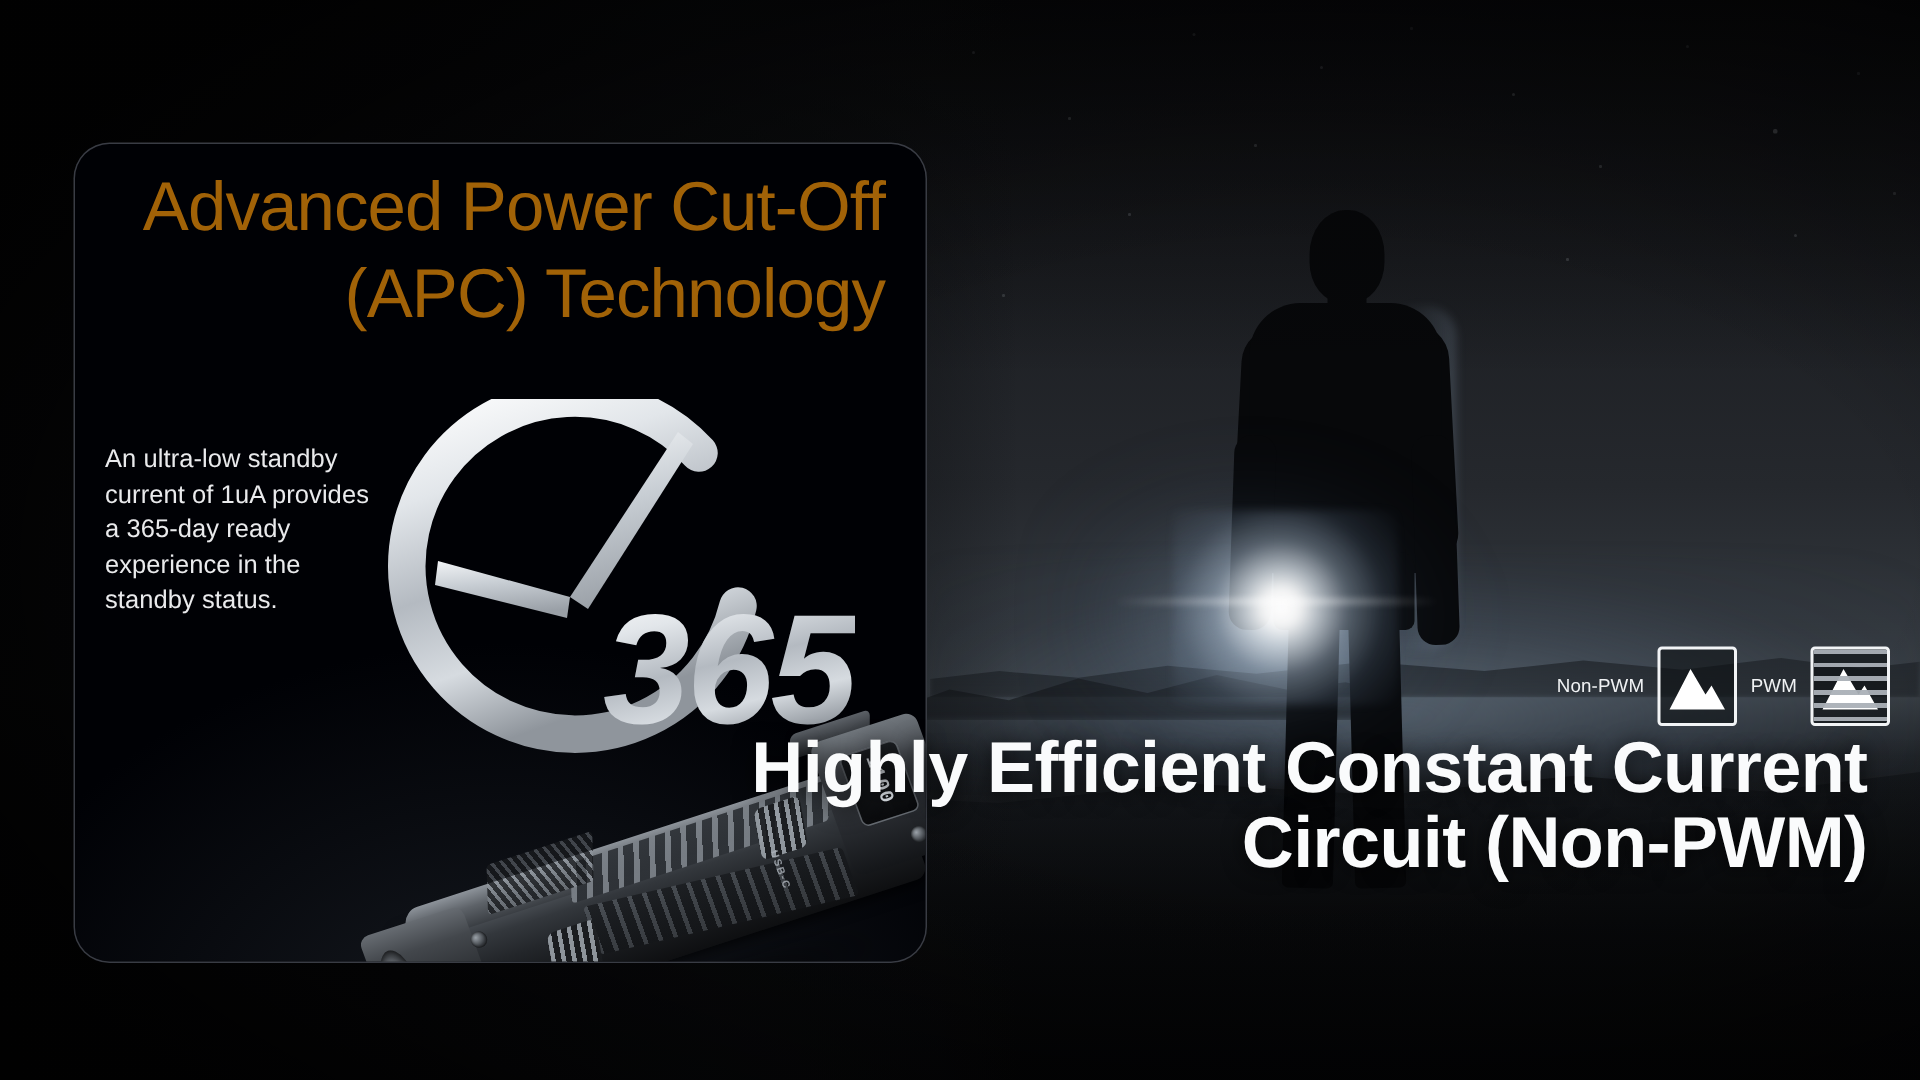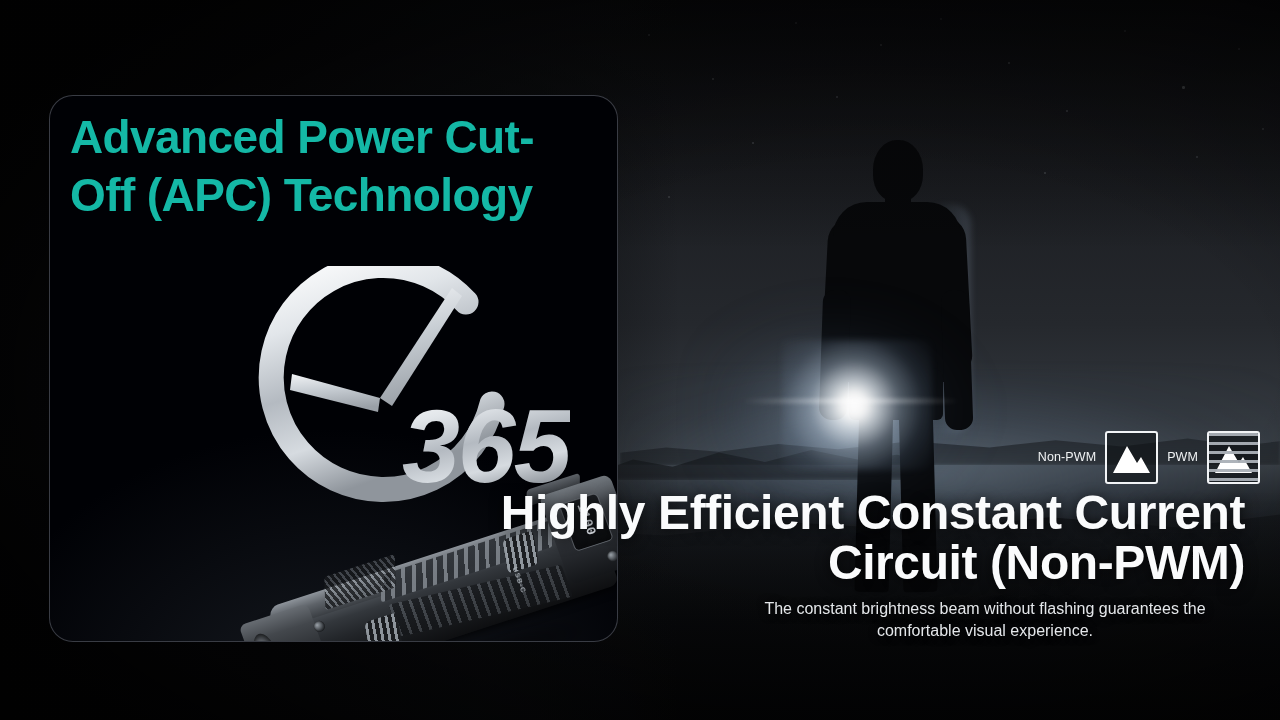--- a/index.html
+++ b/index.html
@@ -182,23 +182,24 @@
     overflow:hidden;
   }
   .card-inner-glow {
     position:absolute; inset:0;
     background:radial-gradient(ellipse 90% 70% at 50% 110%,
       rgba(40,46,54,.55) 0%, rgba(0,0,0,0) 70%);
   }
 
   .card-title {
     position:absolute; left:20px; top:12px; width:520px;
-    color:#14b8a6;
-    font-size:46px; font-weight:700; line-height:58px;
+    color:#a16207;
+    font-size:46px; font-weight:400; line-height:58px;
     letter-spacing:-0.6px;
+    text-align:right;
   }
   .card-body {
     position:absolute; left:20px; top:198px; width:190px;
     color:#e9eaec;
     font-size:17px; font-weight:400; line-height:23.5px;
     letter-spacing:0.05px;
   }
 
   
   .clock365 { position:absolute; left:180px; top:170px; width:340px; height:260px;font-style:italic; }
@@ -475,20 +476,21 @@
 
         <div class="t-screw3"></div>
         <div class="t-logo">
           <div class="t-logo-shield"></div>
 
         </div>
       </div>
     </div>
 
     <div class="card-title">Advanced Power Cut-Off (APC) Technology</div>
+    <div class="card-body">An ultra-low standby current of 1uA provides a 365-day ready experience in the standby status.</div>
   </div>
 
   <div class="pwm-row">
 
     <span class="pwm-label">Non-PWM</span>
 
     <div class="pwm-icon">
       <svg width="49" height="49" viewBox="0 0 49 49" xmlns="http://www.w3.org/2000/svg">
         <path d="M 6 40 L 20 13 L 30 30 L 34 24 L 43 40 Z" fill="#ffffff"></path>
       </svg>
@@ -499,15 +501,14 @@
     <div class="pwm-icon">
       <svg width="49" height="49" viewBox="0 0 49 49" xmlns="http://www.w3.org/2000/svg">
         <path d="M 6 40 L 20 13 L 30 30 L 34 24 L 43 40 Z" fill="#ffffff"></path>
       </svg>
       <div class="pwm-scanlines"></div>
     </div>
   </div>
 
   <div class="right-title">Highly Efficient Constant Current Circuit (Non-PWM)</div>
 
-  <div class="right-sub">The constant brightness beam without flashing guarantees the comfortable visual experience.</div>
 
 </div>
 
 </body></html>

